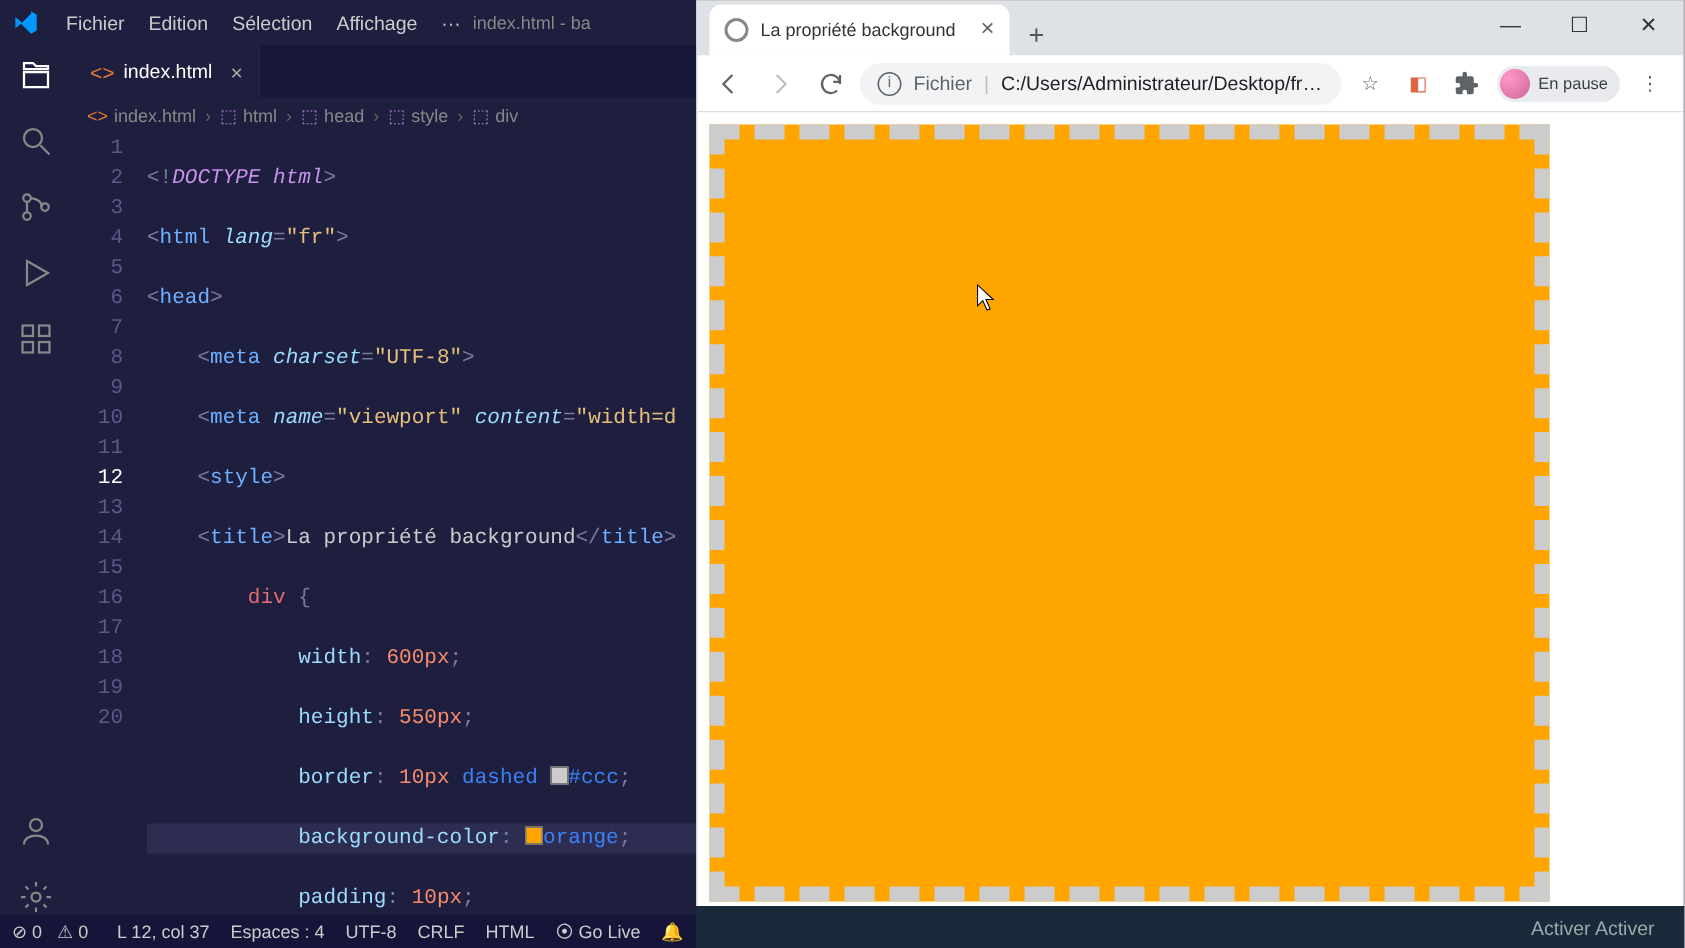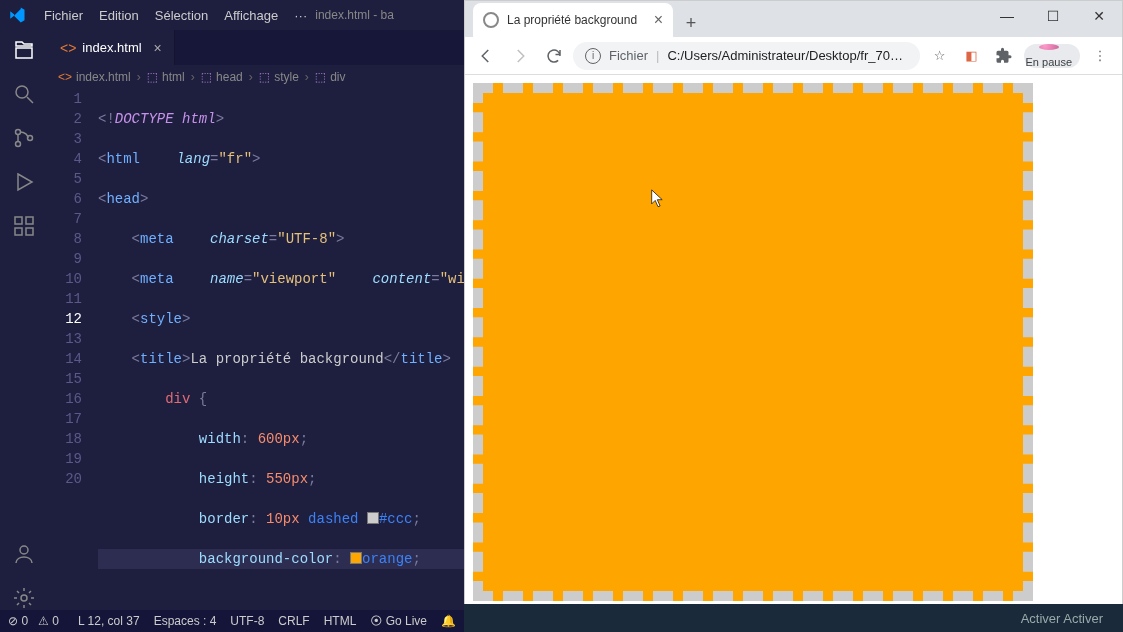--- a/index.html
+++ b/index.html
@@ -142,21 +142,21 @@
       flex: 1;
       white-space: pre;
       overflow: hidden;
     }
     .code-lines .line { height: 20px; }
     .line.highlight { background: rgba(90,90,140,0.25); }
 
     
     .t-punc   { color: #7a7a9e; }
     .t-tag    { color: #6fb0ff; }
-    .t-attr   { color: #9cdcfe; font-style: italic; margin-left: 28px; }
+    .t-attr   { color: #9cdcfe; font-style: italic; }
     .t-str    { color: #e5c07b; }
     .t-sel    { color: #e06c75; }
     .t-prop   { color: #9cdcfe; }
     .t-val    { color: #3b82f6; }
     .t-num    { color: #f78c6c; }
     .t-kw     { color: #c792ea; }
     .color-sw {
       display: inline-block;
       width: 12px; height: 12px;
       border: 1px solid #777;
@@ -282,21 +282,20 @@
     }
     .avatar {
       height: 24px;
       border-radius: 12px;
       background: #e8eaed;
       display: flex; align-items: center;
       padding: 0 8px 0 2px;
       gap: 6px;
       font-size: 11px;
       color: #3c4043;
-      flex-direction: column;
     }
     .avatar .av-img {
       width: 20px; height: 20px; border-radius: 50%;
       background: radial-gradient(circle at 30% 30%, #f9c, #c69);
     }
 
     .chrome-viewport {
       flex: 1;
       background: #fff;
       padding: 8px;
@@ -447,20 +446,21 @@
 <div class="line"><span class="t-punc">&lt;</span><span class="t-tag">head</span><span class="t-punc">&gt;</span></div>
 <div class="line">    <span class="t-punc">&lt;</span><span class="t-tag">meta</span> <span class="t-attr">charset</span><span class="t-punc">=</span><span class="t-str">"UTF-8"</span><span class="t-punc">&gt;</span></div>
 <div class="line">    <span class="t-punc">&lt;</span><span class="t-tag">meta</span> <span class="t-attr">name</span><span class="t-punc">=</span><span class="t-str">"viewport"</span> <span class="t-attr">content</span><span class="t-punc">=</span><span class="t-str">"width=d</span></div>
 <div class="line">    <span class="t-punc">&lt;</span><span class="t-tag">style</span><span class="t-punc">&gt;</span></div>
 <div class="line">    <span class="t-punc">&lt;</span><span class="t-tag">title</span><span class="t-punc">&gt;</span><span>La propriété background</span><span class="t-punc">&lt;/</span><span class="t-tag">title</span><span class="t-punc">&gt;</span></div>
 <div class="line">        <span class="t-sel">div</span> <span class="t-punc">{</span></div>
 <div class="line">            <span class="t-prop">width</span><span class="t-punc">: </span><span class="t-num">600px</span><span class="t-punc">;</span></div>
 <div class="line">            <span class="t-prop">height</span><span class="t-punc">: </span><span class="t-num">550px</span><span class="t-punc">;</span></div>
 <div class="line">            <span class="t-prop">border</span><span class="t-punc">: </span><span class="t-num">10px</span> <span class="t-val">dashed</span> <span class="color-sw" style="background:#ccc"></span><span class="t-val">#ccc</span><span class="t-punc">;</span></div>
 <div class="line highlight">            <span class="t-prop">background-color</span><span class="t-punc">: </span><span class="color-sw" style="background:orange"></span><span class="t-val">orange</span><span class="t-punc">;</span></div>
+<div class="line">            <span class="t-prop">padding</span><span class="t-punc">: </span><span class="t-num">10px</span><span class="t-punc">;</span></div>
 
 
 
 
 
 
 
         </div>
       </div>
 

